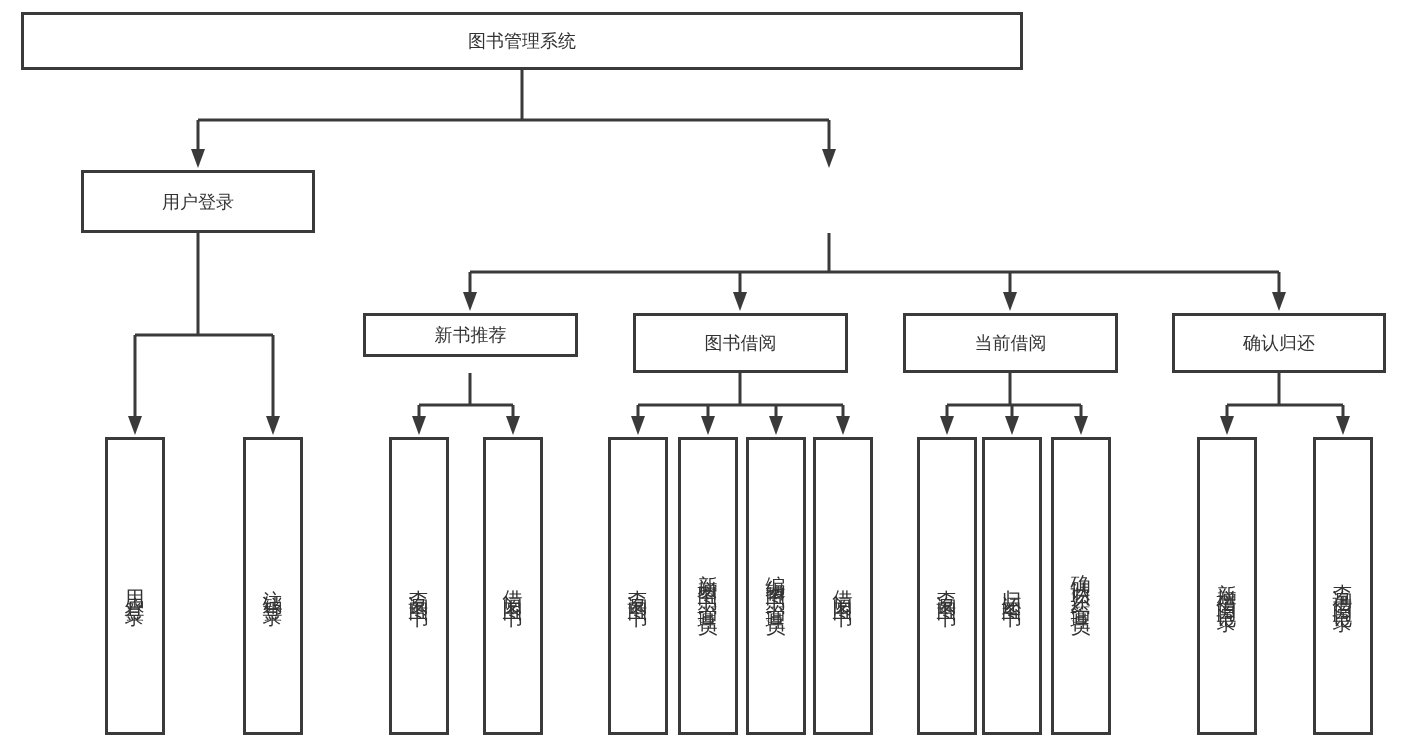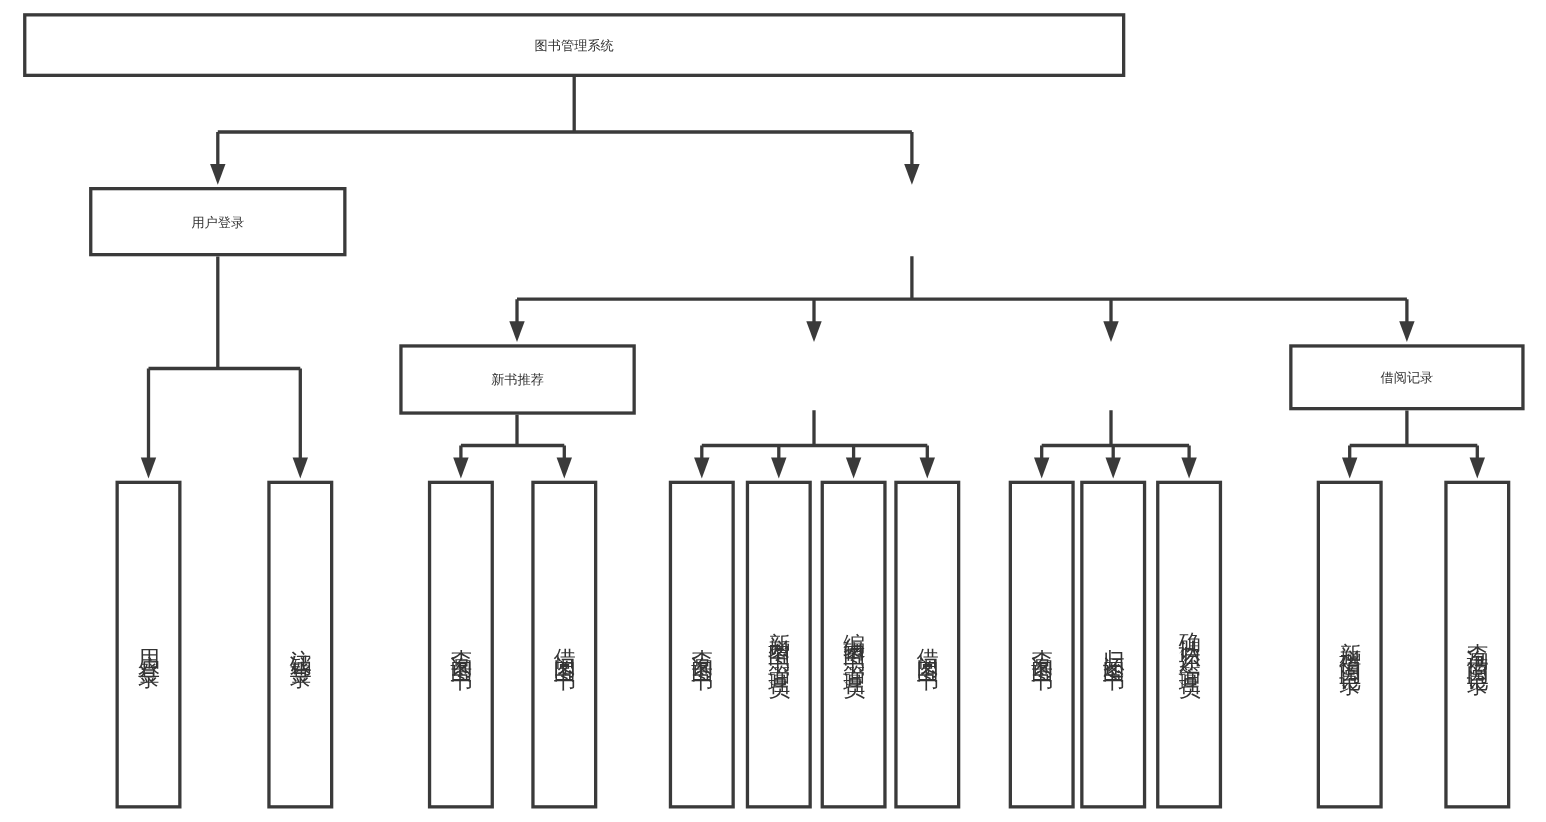--- a/index.html
+++ b/index.html
@@ -25,21 +25,21 @@
   }
   .node {
     position: absolute;
     box-sizing: border-box;
     background: #ffffff;
     border: 3px solid #3a3a3a;
     color: #333333;
     display: flex;
     align-items: center;
     justify-content: center;
-    font-size: 12px;
+    font-size: 18px;
     line-height: 1;
     z-index: 2;
     text-align: center;
   }
   .node.v {
     writing-mode: vertical-rl;
     text-orientation: mixed;
     letter-spacing: 6px;
     font-size: 20px;
   }
@@ -91,25 +91,31 @@
   </svg>
 
   <div class="node" style="left:21px; top:12px; width:1002px; height:58px;">
     <span>图书管理系统</span>
   </div>
 
   <div class="node" style="left:81px; top:170px; width:234px; height:63px;">
     <span>用户登录</span>
   </div>
 
-  <div class="node" style="left:363px; top:313px; width:215px; height:64px;">
+  <div class="node" style="left:363px; top:313px; width:215px; height:44px;">
     <span>新书推荐</span>
   </div>
+  <div class="node" style="left:633px; top:313px; width:215px; height:60px;">
+    <span>图书借阅</span>
+  </div>
+  <div class="node" style="left:903px; top:313px; width:215px; height:60px;">
+    <span>当前借阅</span>
+  </div>
   <div class="node" style="left:1172px; top:313px; width:214px; height:60px;">
-    <span>借阅记录</span>
+    <span>确认归还</span>
   </div>
 
   <div class="node v" style="left:105px; top:437px; width:60px; height:298px;">
     <span>用户登录</span>
   </div>
   <div class="node v" style="left:243px; top:437px; width:60px; height:298px;">
     <span>注销登录</span>
   </div>
 
   <div class="node v" style="left:389px; top:437px; width:60px; height:298px;">

